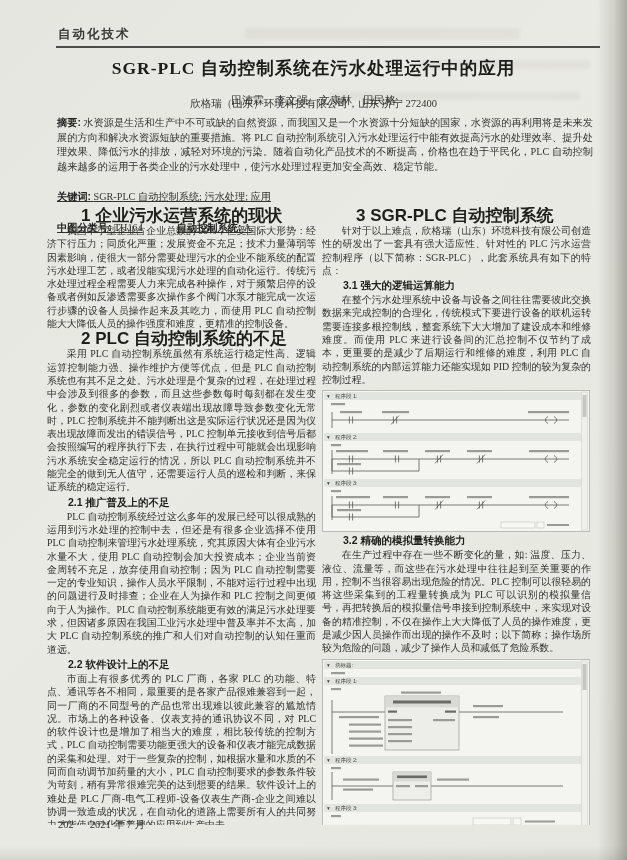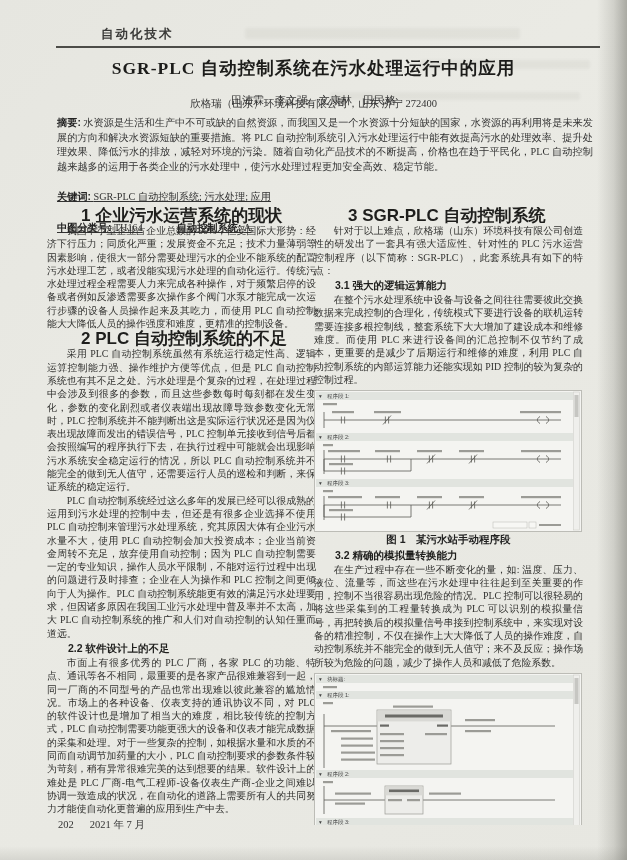--- a/index.html
+++ b/index.html
@@ -26,21 +26,21 @@
   }
   .bleed{
     position:absolute;background:#7d7d72;opacity:0.08;filter:blur(1.6px);
     border-radius:2px;z-index:1;pointer-events:none;
   }
   .content{position:relative;z-index:2;}
 
   .journal-section{
     position:absolute;left:58px;top:26px;
     font-family:"Liberation Sans",sans-serif;font-weight:bold;
-    font-size:12.5px;letter-spacing:2px;color:#3a3a38;margin-left:43px;
+    font-size:12.5px;letter-spacing:2px;color:#3a3a38;
   }
   .header-rule{
     position:absolute;left:56px;top:46px;width:544px;height:2px;
     background:#4c4c48;
   }
   .paper-title{
     position:absolute;left:40px;top:56px;width:547px;
     text-align:center;font-weight:bold;font-size:17.5px;
     letter-spacing:1px;color:#1c1c1a;
   }
@@ -58,21 +58,21 @@
   }
   .meta-block .lbl{font-family:"Liberation Sans",sans-serif;font-weight:bold;color:#222;}
   .meta-line{margin-top:16px;text-decoration:underline;}
   .clc-gap{display:inline-block;width:34px;}
 
   .col{
     position:absolute;top:207px;width:269px;height:618px;overflow:hidden;
     font-size:9.9px;line-height:13.3px;text-align:justify;color:#30302e;
   }
   .col-left{left:47px;}
-  .col-right{left:314px;}
+  .col-right{left:322px;}
   .col p{margin:0;text-indent:2em;}
   h3.sec{
     margin:1px 0 1px 0;text-indent:2em;
     font-family:"Liberation Sans",sans-serif;font-weight:bold;
     font-size:17px;color:#1e1e1c;line-height:15px;
   }
   h4.subsec{
     margin:1px 0 1px 0;text-indent:2em;
     font-family:"Liberation Sans",sans-serif;font-weight:bold;
     font-size:10.5px;color:#1e1e1c;line-height:14px;
@@ -126,20 +126,21 @@
       <div><span class="lbl">摘要:</span> <span>水资源是生活和生产中不可或缺的自然资源，而我国又是一个水资源十分短缺的国家，水资源的再利用将是未来发展的方向和解决水资源短缺的重要措施。将 PLC 自动控制系统引入污水处理运行中能有效提高污水的处理效率、提升处理效果、降低污水的排放，减轻对环境的污染。随着自动化产品技术的不断提高，价格也在趋于平民化，PLC 自动控制越来越多的运用于各类企业的污水处理中，使污水处理过程更加安全高效、稳定节能。</span></div>
       <div class="meta-line"><span class="lbl">关键词:</span> <span>SGR-PLC 自动控制系统; 污水处理; 应用</span></div>
       <div class="meta-line"><span class="lbl">中图分类号:</span> <span>TH164</span><span class="clc-gap"></span><span class="lbl">自动控制系统:</span> <span>A</span></div>
     </div>
 
     <div class="col col-left">
       <h3 class="sec">1 企业污水运营系统的现状</h3>
       <p>我国中小型企业占企业总数的 99%，但受国际大形势：经济下行压力；同质化严重；发展资金不充足；技术力量薄弱等因素影响，使很大一部分需要处理污水的企业不能系统的配置污水处理工艺，或者没能实现污水处理的自动化运行。传统污水处理过程全程需要人力来完成各种操作，对于频繁启停的设备或者例如反渗透需要多次操作多个阀门水泵才能完成一次运行步骤的设备人员操作起来及其吃力，而使用 PLC 自动控制能大大降低人员的操作强度和难度，更精准的控制设备。</p>
       <h3 class="sec">2 PLC 自动控制系统的不足</h3>
       <p>采用 PLC 自动控制系统虽然有系统运行稳定性高、逻辑运算控制能力强、操作维护方便等优点，但是 PLC 自动控制系统也有其不足之处。污水处理是个复杂的过程，在处理过程中会涉及到很多的参数，而且这些参数每时每刻都在发生变化，参数的变化剧烈或者仪表端出现故障导致参数变化无常时，PLC 控制系统并不能判断出这是实际运行状况还是因为仪表出现故障而发出的错误信号，PLC 控制单元接收到信号后都会按照编写的程序执行下去，在执行过程中可能就会出现影响污水系统安全稳定运行的情况，所以 PLC 自动控制系统并不能完全的做到无人值守，还需要运行人员的巡检和判断，来保证系统的稳定运行。</p>
+      <h4 class="subsec">2.1 推广普及上的不足</h4>
       <p>PLC 自动控制系统经过这么多年的发展已经可以很成熟的运用到污水处理的控制中去，但还是有很多企业选择不使用 PLC 自动控制来管理污水处理系统，究其原因大体有企业污水水量不大，使用 PLC 自动控制会加大投资成本；企业当前资金周转不充足，放弃使用自动控制；因为 PLC 自动控制需要一定的专业知识，操作人员水平限制，不能对运行过程中出现的问题进行及时排查；企业在人为操作和 PLC 控制之间更倾向于人为操作。PLC 自动控制系统能更有效的满足污水处理要求，但因诸多原因在我国工业污水处理中普及率并不太高，加大 PLC 自动控制系统的推广和人们对自动控制的认知任重而道远。</p>
       <h4 class="subsec">2.2 软件设计上的不足</h4>
       <p>市面上有很多优秀的 PLC 厂商，各家 PLC 的功能、特点、通讯等各不相同，最重要的是各家产品很难兼容到一起，同一厂商的不同型号的产品也常出现难以彼此兼容的尴尬情况。市场上的各种设备、仪表支持的通讯协议不同，对 PLC 的软件设计也是增加了相当大的难度，相比较传统的控制方式，PLC 自动控制需要功能更强大的设备和仪表才能完成数据的采集和处理。对于一些复杂的控制，如根据水量和水质的不同而自动调节加药量的大小，PLC 自动控制要求的参数条件较为苛刻，稍有异常很难完美的达到想要的结果。软件设计上的难处是 PLC 厂商-电气工程师-设备仪表生产商-企业之间难以协调一致造成的状况，在自动化的道路上需要所有人的共同努力才能使自动化更普遍的应用到生产中去。</p>
     </div>
 
     <div class="col col-right">
       <h3 class="sec">3 SGR-PLC 自动控制系统</h3>
       <p>针对于以上难点，欣格瑞（山东）环境科技有限公司创造性的研发出了一套具有强大适应性、针对性的 PLC 污水运营控制程序（以下简称：SGR-PLC），此套系统具有如下的特点：</p>
       <h4 class="subsec">3.1 强大的逻辑运算能力</h4>
       <p>在整个污水处理系统中设备与设备之间往往需要彼此交换数据来完成控制的合理化，传统模式下要进行设备的联机运转需要连接多根控制线，整套系统下大大增加了建设成本和维修难度。而使用 PLC 来进行设备间的汇总控制不仅节约了成本，更重要的是减少了后期运行和维修的难度，利用 PLC 自动控制系统的内部运算能力还能实现如 PID 控制的较为复杂的控制过程。</p>
@@ -264,24 +265,23 @@
               <line class="wire" x1="29.6" y1="122.5" x2="29.6" y2="129.5"></line>
             </g>
           </g>
           <g>
             <rect class="ctrl" x="178" y="131" width="34" height="6"></rect>
             <rect class="ctrl" x="214" y="131" width="7" height="6"></rect>
             <rect class="smudge" x="224" y="133" width="22" height="2"></rect>
           </g>
         </svg>
       </div>
-      <p class="fig-caption">图 1　某污水站手动程序段</p>
 
       <h4 class="subsec">3.2 精确的模拟量转换能力</h4>
-      <p>在生产过程中存在一些不断变化的量，如: 温度、压力、液位、流量等，而这些在污水处理中往往起到至关重要的作用，控制不当很容易出现危险的情况。PLC 控制可以很轻易的将这些采集到的工程量转换成为 PLC 可以识别的模拟量信号，再把转换后的模拟量信号串接到控制系统中，来实现对设备的精准控制，不仅在操作上大大降低了人员的操作难度，自动控制系统并不能完全的做到无人值守；来不及反应；操作场所较为危险的问题，减少了操作人员和减低了危险系数。</p>
+      <p>在生产过程中存在一些不断变化的量，如: 温度、压力、液位、流量等，而这些在污水处理中往往起到至关重要的作用，控制不当很容易出现危险的情况。PLC 控制可以很轻易的将这些采集到的工程量转换成为 PLC 可以识别的模拟量信号，再把转换后的模拟量信号串接到控制系统中，来实现对设备的精准控制，不仅在操作上大大降低了人员的操作难度，更是减少因人员操作而出现的操作不及时；以下简称；操作场所较为危险的问题，减少了操作人员和减低了危险系数。</p>
 
       <div class="figure-box">
         <svg width="266" height="168" viewBox="0 0 266 168" xmlns="http://www.w3.org/2000/svg">
           <g>
             <rect class="sbar" x="258.5" y="1" width="6" height="166"></rect>
             <rect class="sthumb" x="259.5" y="4" width="4" height="26"></rect>
           </g>
 
           <g>
             <rect class="netbar" x="1" y="1" width="257" height="8"></rect>

